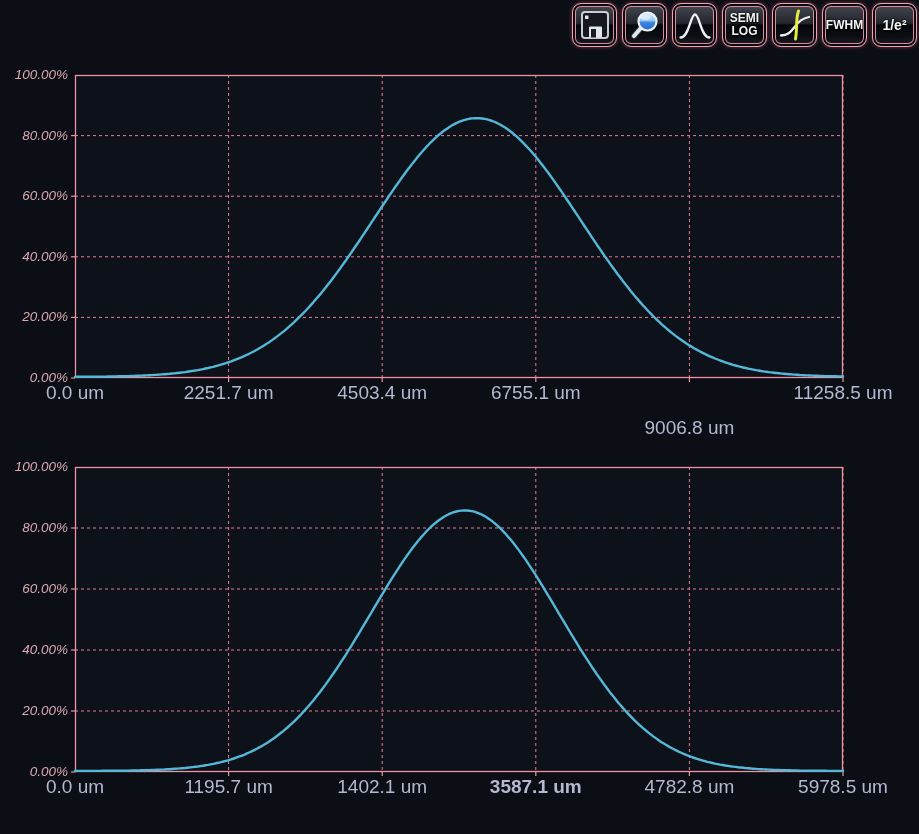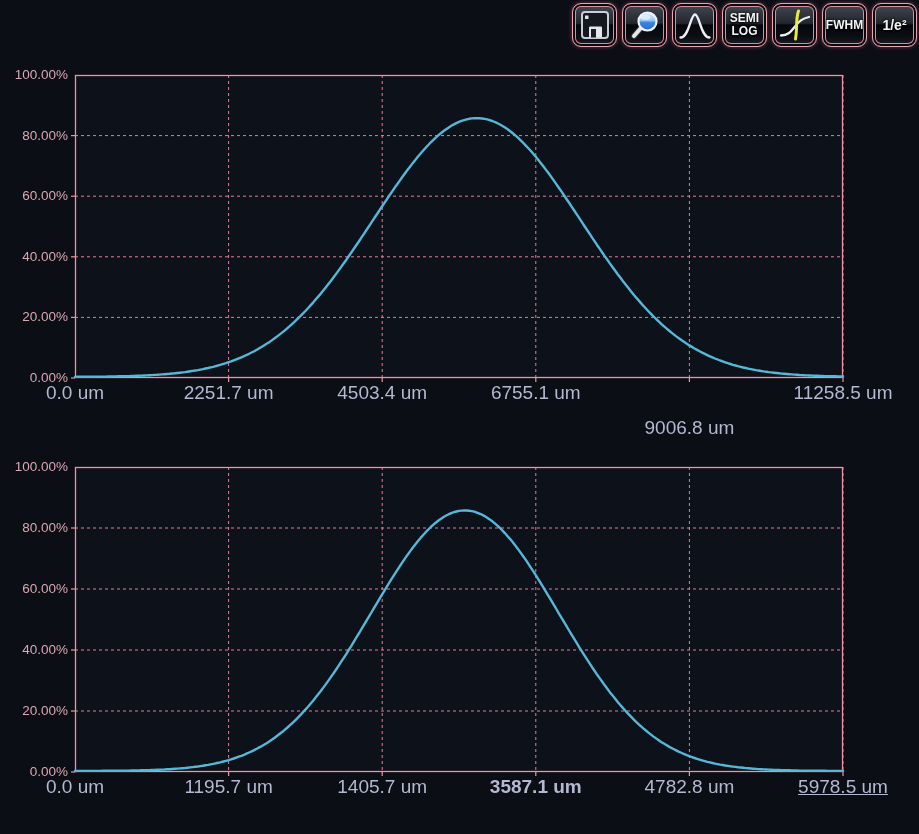--- a/index.html
+++ b/index.html
@@ -23,21 +23,21 @@
     text-align:center;white-space:pre-line;letter-spacing:0px;
     text-shadow:0 1px 2px #000,0 0 3px #000;
   }
   .btn-label.big{font-size:14px;line-height:15px;}
   
   svg.plot{position:absolute;overflow:visible;background:var(--plot-bg,#0d1119);}
   .grid{stroke:var(--grid,#e87d92);stroke-width:1;stroke-dasharray:3 3;fill:none;}
   .tick{stroke:var(--frame,#ef93a4);stroke-width:1.2;}
   .frame{fill:none;stroke:var(--frame,#ef93a4);stroke-width:1.3;}
   .curve{fill:none;stroke-width:2.4;stroke-linejoin:round;stroke-linecap:round;}
-  .ylabels{position:absolute;left:0;width:70px;}
+  .ylabels{position:absolute;left:0;width:70px;font-style:italic;}
   .ylab{
     position:absolute;right:2px;width:100%;height:16px;line-height:16px;
     text-align:right;font-size:13.5px;color:var(--y-label,#dba8b4);
   }
   .xlabels{position:absolute;left:75px;width:768px;height:17px;}
   .xlab{
     position:absolute;transform:translateX(-50%);white-space:nowrap;
     font-size:19px;color:var(--x-label,#b4b8d0);
   }
 </style>
@@ -171,20 +171,20 @@
         <line x1="614.4" y1="305" x2="614.4" y2="309" class="tick"></line>
         <line x1="-4" y1="244" x2="0" y2="244" class="tick"></line>
         <line x1="768" y1="305" x2="768" y2="309" class="tick"></line>
         <line x1="-4" y1="305" x2="0" y2="305" class="tick"></line>
         <rect x="0.5" y="0.5" width="767" height="304" class="frame"></rect>
         <path d="M0.0,304.0L2.6,303.9L5.1,303.9L7.7,303.9L10.2,303.9L12.8,303.9L15.4,303.9L17.9,303.9L20.5,303.9L23.0,303.9L25.6,303.9L28.2,303.8L30.7,303.8L33.3,303.8L35.8,303.8L38.4,303.8L41.0,303.7L43.5,303.7L46.1,303.7L48.6,303.7L51.2,303.6L53.8,303.6L56.3,303.5L58.9,303.5L61.4,303.4L64.0,303.4L66.6,303.3L69.1,303.2L71.7,303.2L74.2,303.1L76.8,303.0L79.4,302.9L81.9,302.8L84.5,302.7L87.0,302.6L89.6,302.5L92.2,302.3L94.7,302.2L97.3,302.0L99.8,301.8L102.4,301.6L105.0,301.4L107.5,301.2L110.1,301.0L112.6,300.7L115.2,300.4L117.8,300.1L120.3,299.8L122.9,299.5L125.4,299.1L128.0,298.7L130.6,298.3L133.1,297.9L135.7,297.4L138.2,296.9L140.8,296.3L143.4,295.8L145.9,295.2L148.5,294.5L151.0,293.8L153.6,293.1L156.2,292.3L158.7,291.5L161.3,290.6L163.8,289.7L166.4,288.8L169.0,287.8L171.5,286.7L174.1,285.5L176.6,284.4L179.2,283.1L181.8,281.8L184.3,280.4L186.9,279.0L189.4,277.5L192.0,275.9L194.6,274.2L197.1,272.5L199.7,270.7L202.2,268.8L204.8,266.8L207.4,264.8L209.9,262.7L212.5,260.5L215.0,258.2L217.6,255.8L220.2,253.3L222.7,250.8L225.3,248.2L227.8,245.4L230.4,242.6L233.0,239.7L235.5,236.8L238.1,233.7L240.6,230.6L243.2,227.3L245.8,224.0L248.3,220.6L250.9,217.1L253.4,213.6L256.0,209.9L258.6,206.2L261.1,202.5L263.7,198.6L266.2,194.7L268.8,190.8L271.4,186.8L273.9,182.7L276.5,178.6L279.0,174.4L281.6,170.2L284.2,166.0L286.7,161.7L289.3,157.4L291.8,153.1L294.4,148.8L297.0,144.5L299.5,140.2L302.1,135.9L304.6,131.6L307.2,127.3L309.8,123.1L312.3,118.9L314.9,114.7L317.4,110.6L320.0,106.6L322.6,102.6L325.1,98.7L327.7,94.9L330.2,91.1L332.8,87.5L335.4,83.9L337.9,80.5L340.5,77.2L343.0,74.0L345.6,70.9L348.2,68.0L350.7,65.2L353.3,62.5L355.8,60.0L358.4,57.7L361.0,55.5L363.5,53.5L366.1,51.7L368.6,50.0L371.2,48.5L373.8,47.2L376.3,46.1L378.9,45.2L381.4,44.5L384.0,43.9L386.6,43.6L389.1,43.4L391.7,43.5L394.2,43.7L396.8,44.1L399.4,44.7L401.9,45.6L404.5,46.6L407.0,47.7L409.6,49.1L412.2,50.7L414.7,52.4L417.3,54.3L419.8,56.4L422.4,58.6L425.0,61.0L427.5,63.6L430.1,66.3L432.6,69.2L435.2,72.1L437.8,75.3L440.3,78.5L442.9,81.9L445.4,85.4L448.0,89.0L450.6,92.6L453.1,96.4L455.7,100.3L458.2,104.2L460.8,108.2L463.4,112.3L465.9,116.4L468.5,120.6L471.0,124.8L473.6,129.1L476.2,133.3L478.7,137.6L481.3,142.0L483.8,146.3L486.4,150.6L489.0,154.9L491.5,159.2L494.1,163.5L496.6,167.7L499.2,171.9L501.8,176.1L504.3,180.3L506.9,184.4L509.4,188.4L512.0,192.4L514.6,196.3L517.1,200.2L519.7,204.0L522.2,207.8L524.8,211.4L527.4,215.0L529.9,218.6L532.5,222.0L535.0,225.4L537.6,228.6L540.2,231.8L542.7,235.0L545.3,238.0L547.8,240.9L550.4,243.8L553.0,246.6L555.5,249.2L558.1,251.8L560.6,254.4L563.2,256.8L565.8,259.1L568.3,261.4L570.9,263.5L573.4,265.6L576.0,267.6L578.6,269.6L581.1,271.4L583.7,273.2L586.2,274.9L588.8,276.5L591.4,278.1L593.9,279.6L596.5,281.0L599.0,282.3L601.6,283.6L604.2,284.9L606.7,286.0L609.3,287.1L611.8,288.2L614.4,289.2L617.0,290.1L619.5,291.0L622.1,291.9L624.6,292.6L627.2,293.4L629.8,294.1L632.3,294.8L634.9,295.4L637.4,296.0L640.0,296.6L642.6,297.1L645.1,297.6L647.7,298.0L650.2,298.5L652.8,298.9L655.4,299.3L657.9,299.6L660.5,299.9L663.0,300.3L665.6,300.5L668.2,300.8L670.7,301.1L673.3,301.3L675.8,301.5L678.4,301.7L681.0,301.9L683.5,302.1L686.1,302.2L688.6,302.4L691.2,302.5L693.8,302.6L696.3,302.7L698.9,302.9L701.4,303.0L704.0,303.0L706.6,303.1L709.1,303.2L711.7,303.3L714.2,303.3L716.8,303.4L719.4,303.5L721.9,303.5L724.5,303.6L727.0,303.6L729.6,303.6L732.2,303.7L734.7,303.7L737.3,303.7L739.8,303.8L742.4,303.8L745.0,303.8L747.5,303.8L750.1,303.8L752.6,303.9L755.2,303.9L757.8,303.9L760.3,303.9L762.9,303.9L765.4,303.9L768.0,303.9" class="curve" stroke="#55b8d8"></path>
       </svg>
     <div class="xlabels" style="top:776px;">
       <div class="xlab" style="left:0%;">0.0 um</div>
       <div class="xlab" style="left:20%;">1195.7 um</div>
-      <div class="xlab" style="left:40%;">1405.7 um</div>
+      <div class="xlab" style="left:40%;">1402.1 um</div>
       <div class="xlab" style="left:60%;font-weight:bold;">3587.1 um</div>
       <div class="xlab" style="left:80%;">4782.8 um</div>
-      <div class="xlab" style="left:100%;text-decoration:underline;">5978.5 um</div>
+      <div class="xlab" style="left:100%;">5978.5 um</div>
     </div>
   </div>
 
 </div>
 
 </body></html>

